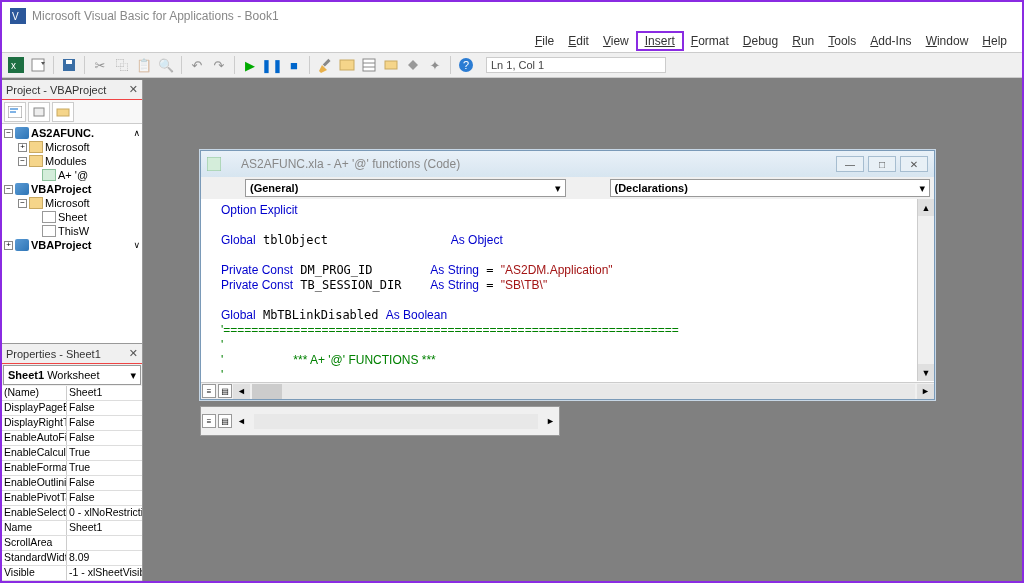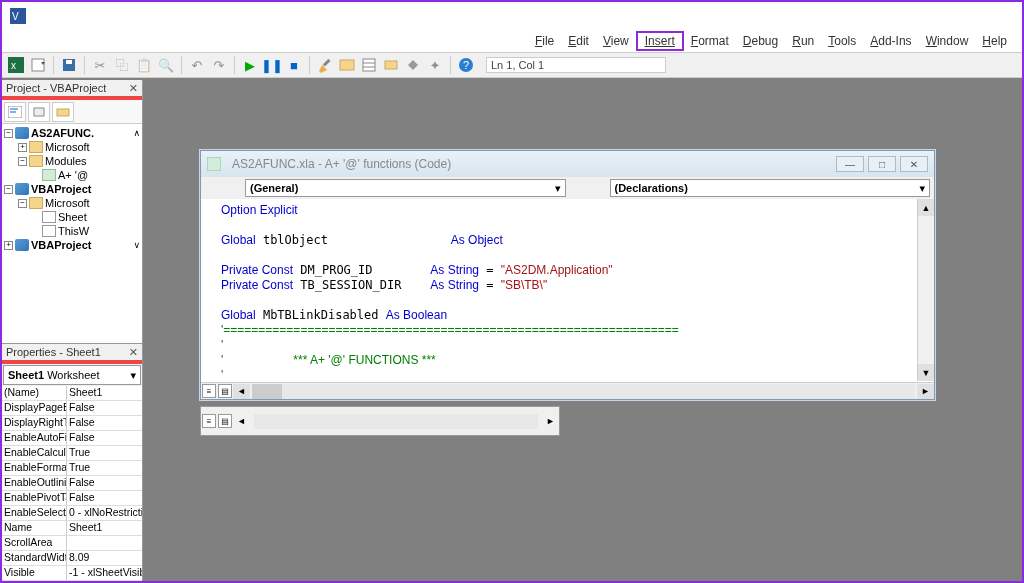--- a/index.html
+++ b/index.html
@@ -9,21 +9,21 @@
 .menubar { height: 22px; background: #fff; display: flex; align-items: center; padding: 0 8px; font-size: 12px; justify-content: flex-end; }
 .menubar .menu-item { padding: 2px 7px; cursor: pointer; color: #333; position: relative; }
 .menubar .menu-item u { text-decoration: underline; }
 .menubar .menu-item.highlighted { border: 2px solid #8a2be2; padding: 1px 7px; text-decoration: underline; }
 .toolbar { height: 26px; background: #f0f0f0; border-top: 1px solid #ccc; border-bottom: 1px solid #ccc; display: flex; align-items: center; padding: 0 4px; gap: 2px; }
 .toolbar .tb-btn { width: 20px; height: 20px; display: flex; align-items: center; justify-content: center; font-size: 13px; cursor: pointer; }
 .toolbar .sep { width: 1px; height: 18px; background: #ccc; margin: 0 3px; }
 .toolbar .status { margin-left: 8px; font-size: 11px; color: #444; min-width: 180px; border: 1px solid #ccc; padding: 1px 4px; background: #fff; }
 .main-area { position: absolute; top: 78px; left: 0; right: 0; bottom: 0; display: flex; }
 .left-panel { width: 141px; background: #f0f0f0; display: flex; flex-direction: column; border-right: 1px solid #999; }
-.pane-title { height: 20px; background: #f0f0f0; border-bottom: 4px solid #ef4444; display: flex; align-items: center; justify-content: space-between; padding: 0 4px; font-size: 11px; color: #333; }
+.pane-title { height: 20px; background: #f0f0f0; border-bottom: 1px solid #ef4444; display: flex; align-items: center; justify-content: space-between; padding: 0 4px; font-size: 11px; color: #333; }
 .pane-title .x { cursor: pointer; font-size: 11px; color: #555; }
 .project-tb { height: 24px; background: #f8f8f8; display: flex; align-items: center; padding: 0 2px; gap: 2px; border-bottom: 1px solid #ccc; }
 .project-tb .ptb-btn { width: 22px; height: 20px; border: 1px solid #ccc; background: #fff; cursor: pointer; display: flex; align-items: center; justify-content: center; font-size: 11px; }
 .tree { flex: 1; background: #fff; font-size: 11px; overflow: hidden; padding: 2px; }
 .tree-node { white-space: nowrap; padding: 1px 0; display: flex; align-items: center; gap: 2px; }
 .tree-node .tog { width: 9px; height: 9px; border: 1px solid #888; display: inline-flex; align-items: center; justify-content: center; font-size: 8px; line-height: 1; cursor: pointer; background: #fff; }
 .tree-node .sp { display: inline-block; }
 .tree-node .ic { width: 14px; height: 12px; display: inline-block; }
 .ic-folder { background: #f5d58a; border: 1px solid #c9a961; }
 .ic-proj { background: linear-gradient(135deg,#5b9bd5,#2e75b6); border-radius: 2px; }
@@ -65,20 +65,21 @@
 </head>
 <body>
 
 <div class="titlebar">
   <span class="vb-icon">
     <svg viewBox="0 0 16 16">
         <rect width="16" height="16" fill="#2b579a"></rect>
         <text x="2" y="12" font-size="10" fill="#fff">V</text>
       </svg>
   </span>
+  <span>Microsoft Visual Basic for Applications - Book1</span>
 </div>
 
 <div class="menubar" id="menubar">
     <span class="menu-item"><u>F</u>ile</span>
     <span class="menu-item"><u>E</u>dit</span>
     <span class="menu-item"><u>V</u>iew</span>
     <span class="menu-item highlighted"><u>I</u>nsert</span>
     <span class="menu-item"><u>F</u>ormat</span>
     <span class="menu-item"><u>D</u>ebug</span>
     <span class="menu-item"><u>R</u>un</span>
@@ -300,21 +301,21 @@
             <div class="pk">Visible</div>
             <div class="pv">-1 - xlSheetVisible</div>
           </div>
         </div>
     </div>
   </div>
 
   <div class="workspace">
     <div class="code-window">
       <div class="cw-title">
-        <span style="display:flex;align-items:center;gap:11px">
+        <span style="display:flex;align-items:center;gap:20px">
           <span>
               <svg width="14" height="14">
                 <rect width="14" height="14" fill="#d4edda" stroke="#8bc19a"></rect>
               </svg>
             </span>
           <span>AS2AFUNC.xla - A+ '@' functions (Code)</span>
         </span>
         <span class="cw-buttons">
           <span class="cw-btn">—</span>
           <span class="cw-btn">□</span>

